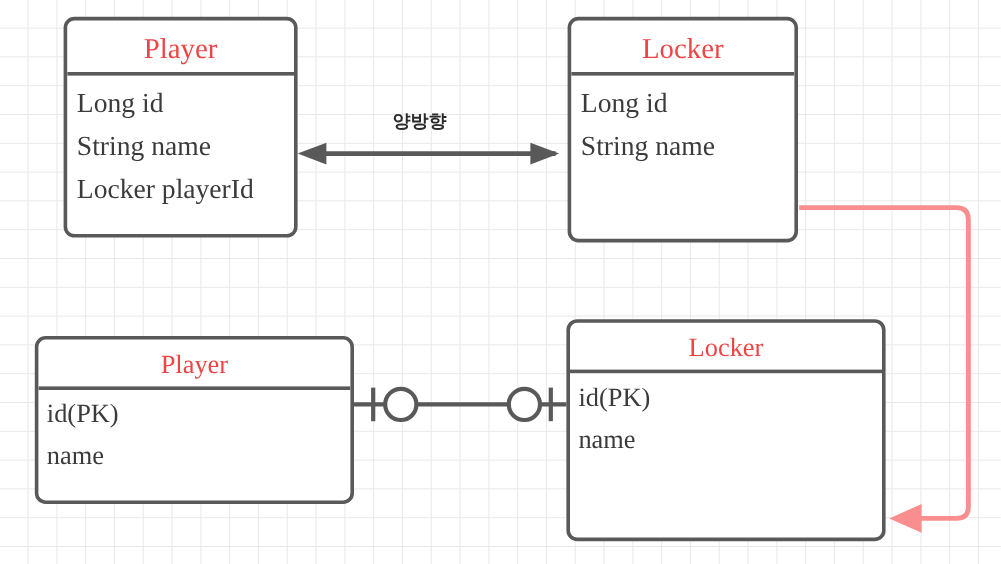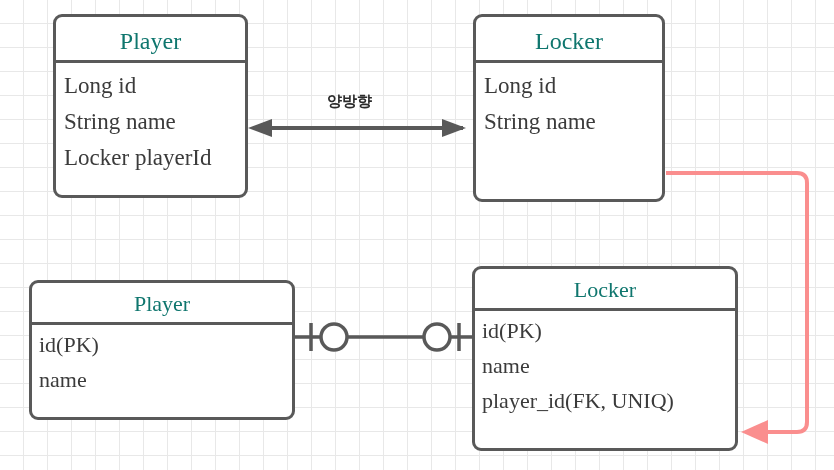--- a/index.html
+++ b/index.html
@@ -43,21 +43,21 @@
   .entity {
     position: absolute;
     box-sizing: border-box;
     background: #ffffff;
     border: 3px solid #595959;
     border-radius: 9px;
     overflow: hidden;
   }
   .entity-title {
     text-align: center;
-    color: #0f766e;
+    color: #ef4444;
     line-height: 1;
     box-sizing: border-box;
   }
   .entity-divider {
     height: 3px;
     background: #595959;
     width: 100%;
   }
   .entity-body {
     box-sizing: border-box;
@@ -172,17 +172,16 @@
     <div class="attr">name</div>
   </div>
 </div>
 
 <div class="entity er" id="box-locker-table">
   <div class="entity-title">Locker</div>
   <div class="entity-divider"></div>
   <div class="entity-body">
     <div class="attr">id(PK)</div>
     <div class="attr">name</div>
-    <div class="attr">player_id(FK, UNIQ)</div>
   </div>
 </div>
 
 <div class="rel-label" id="label-bidirectional">양방향</div>
 
 </body></html>

